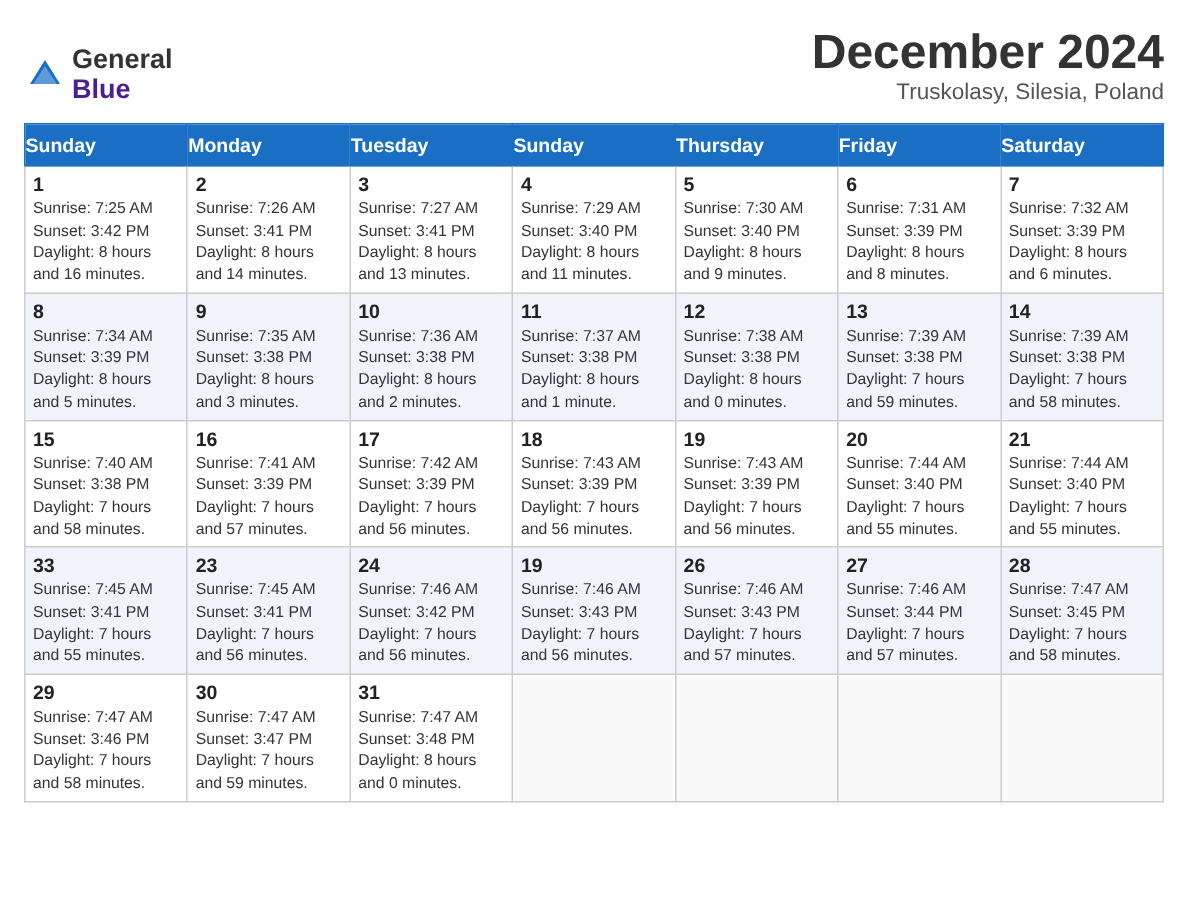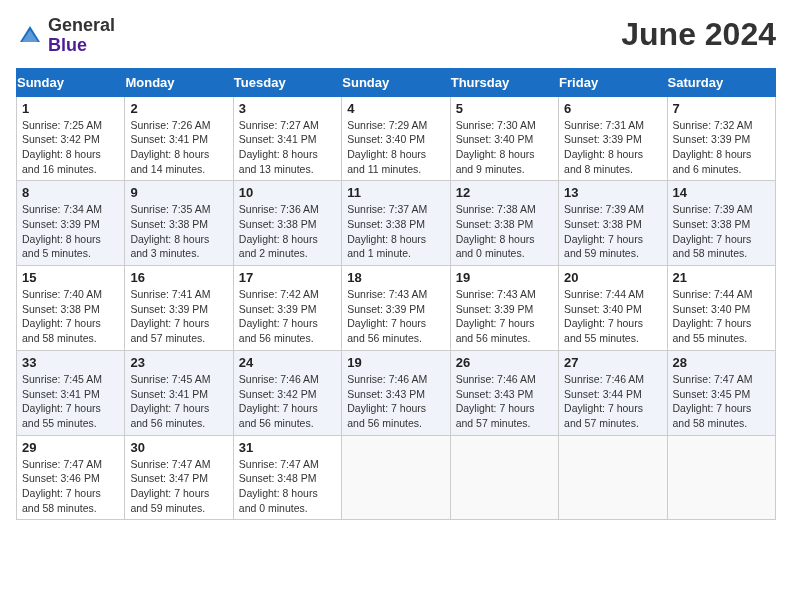--- a/index.html
+++ b/index.html
@@ -6,21 +6,21 @@
     body {
       font-family: Arial, sans-serif;
       background: #fff;
       width: 792px;
       min-height: 612px;
       padding: 16px;
     }
     .header {
       display: flex;
       justify-content: space-between;
-      align-items: flex-start;
+      align-items: flex-end;
       margin-bottom: 12px;
     }
     .logo {
       display: flex;
       align-items: center;
       gap: 4px;
     }
     .logo-text {
       display: flex;
       flex-direction: column;
@@ -104,21 +104,22 @@
     <svg class="logo-icon" viewBox="0 0 28 28">
       <polygon points="14,4 24,20 4,20" fill="#1a6fc4"></polygon>
       <polygon points="14,8 22,20 6,20" fill="#fff" opacity="0.3"></polygon>
     </svg>
     <div class="logo-text">
       <span class="logo-general">General</span>
       <span class="logo-blue">Blue</span>
     </div>
   </div>
   <div class="title-block">
-    <div class="month-title">June 2024</div>
+    <div class="month-title">December 2024</div>
+    <div class="location-title">Truskolasy, Silesia, Poland</div>
   </div>
 </div>
 
 <table class="calendar">
   <thead>
     <tr>
     <th>Sunday</th>
         <th>Monday</th>
         <th>Tuesday</th>
         <th>Sunday</th>

